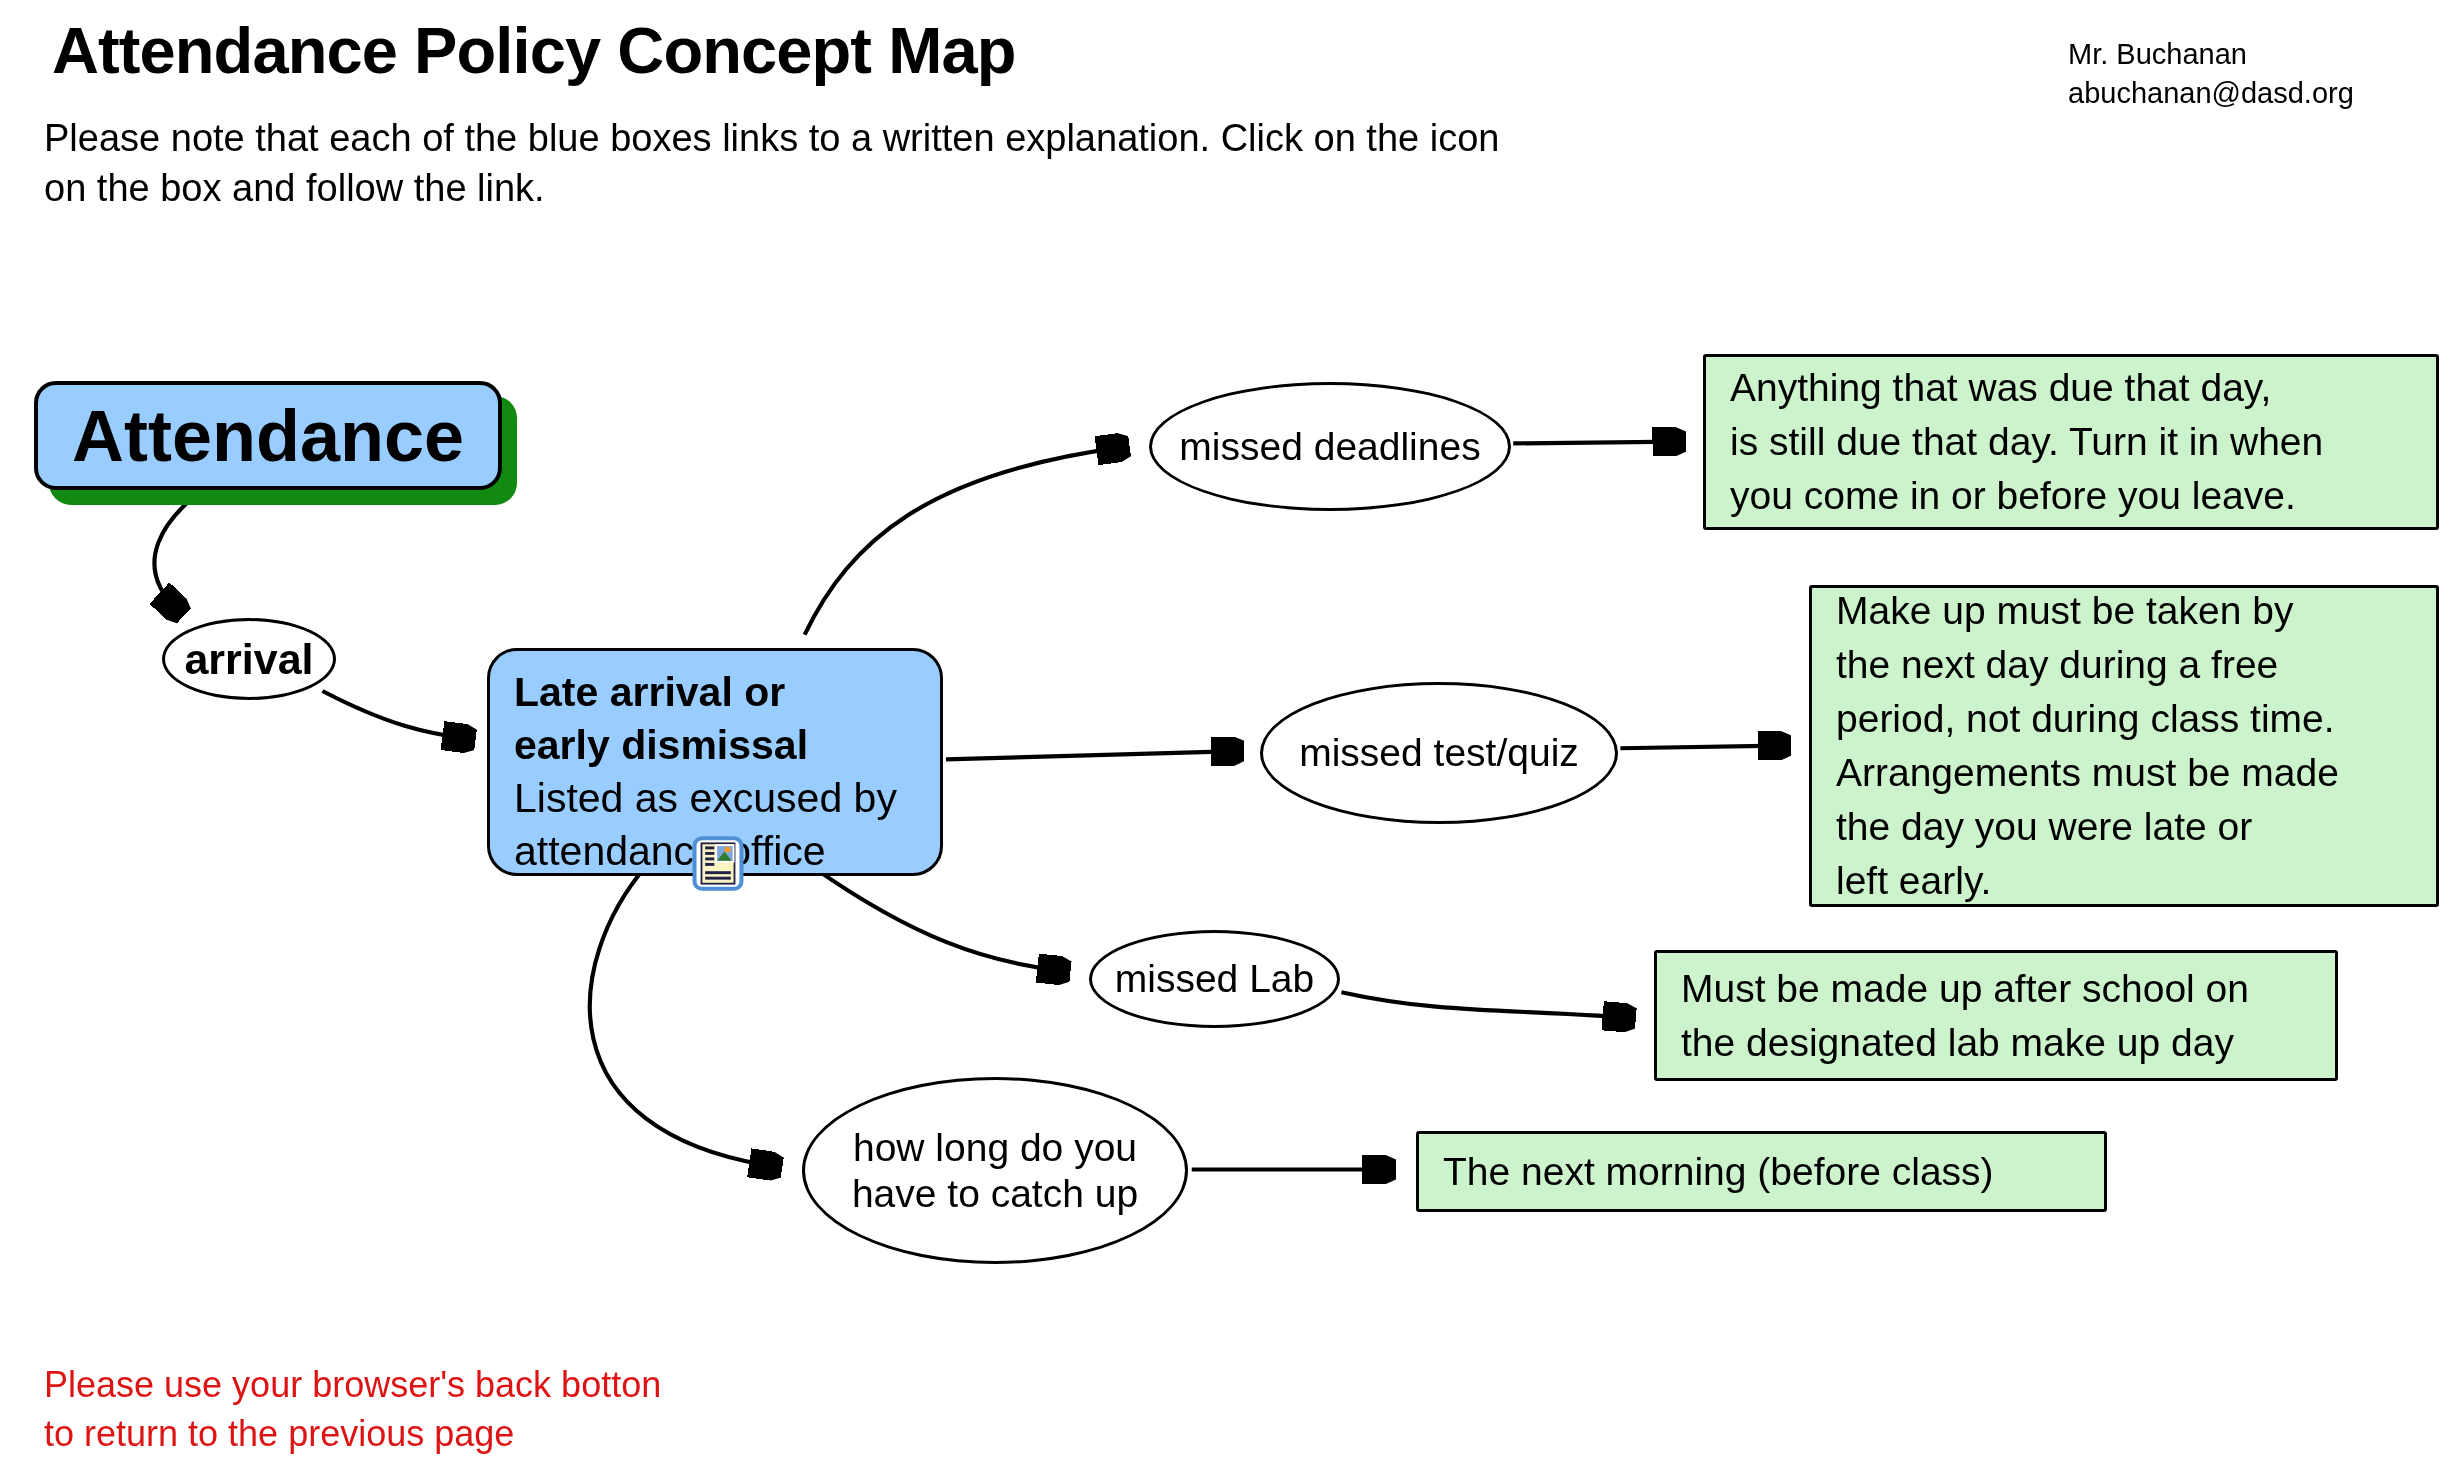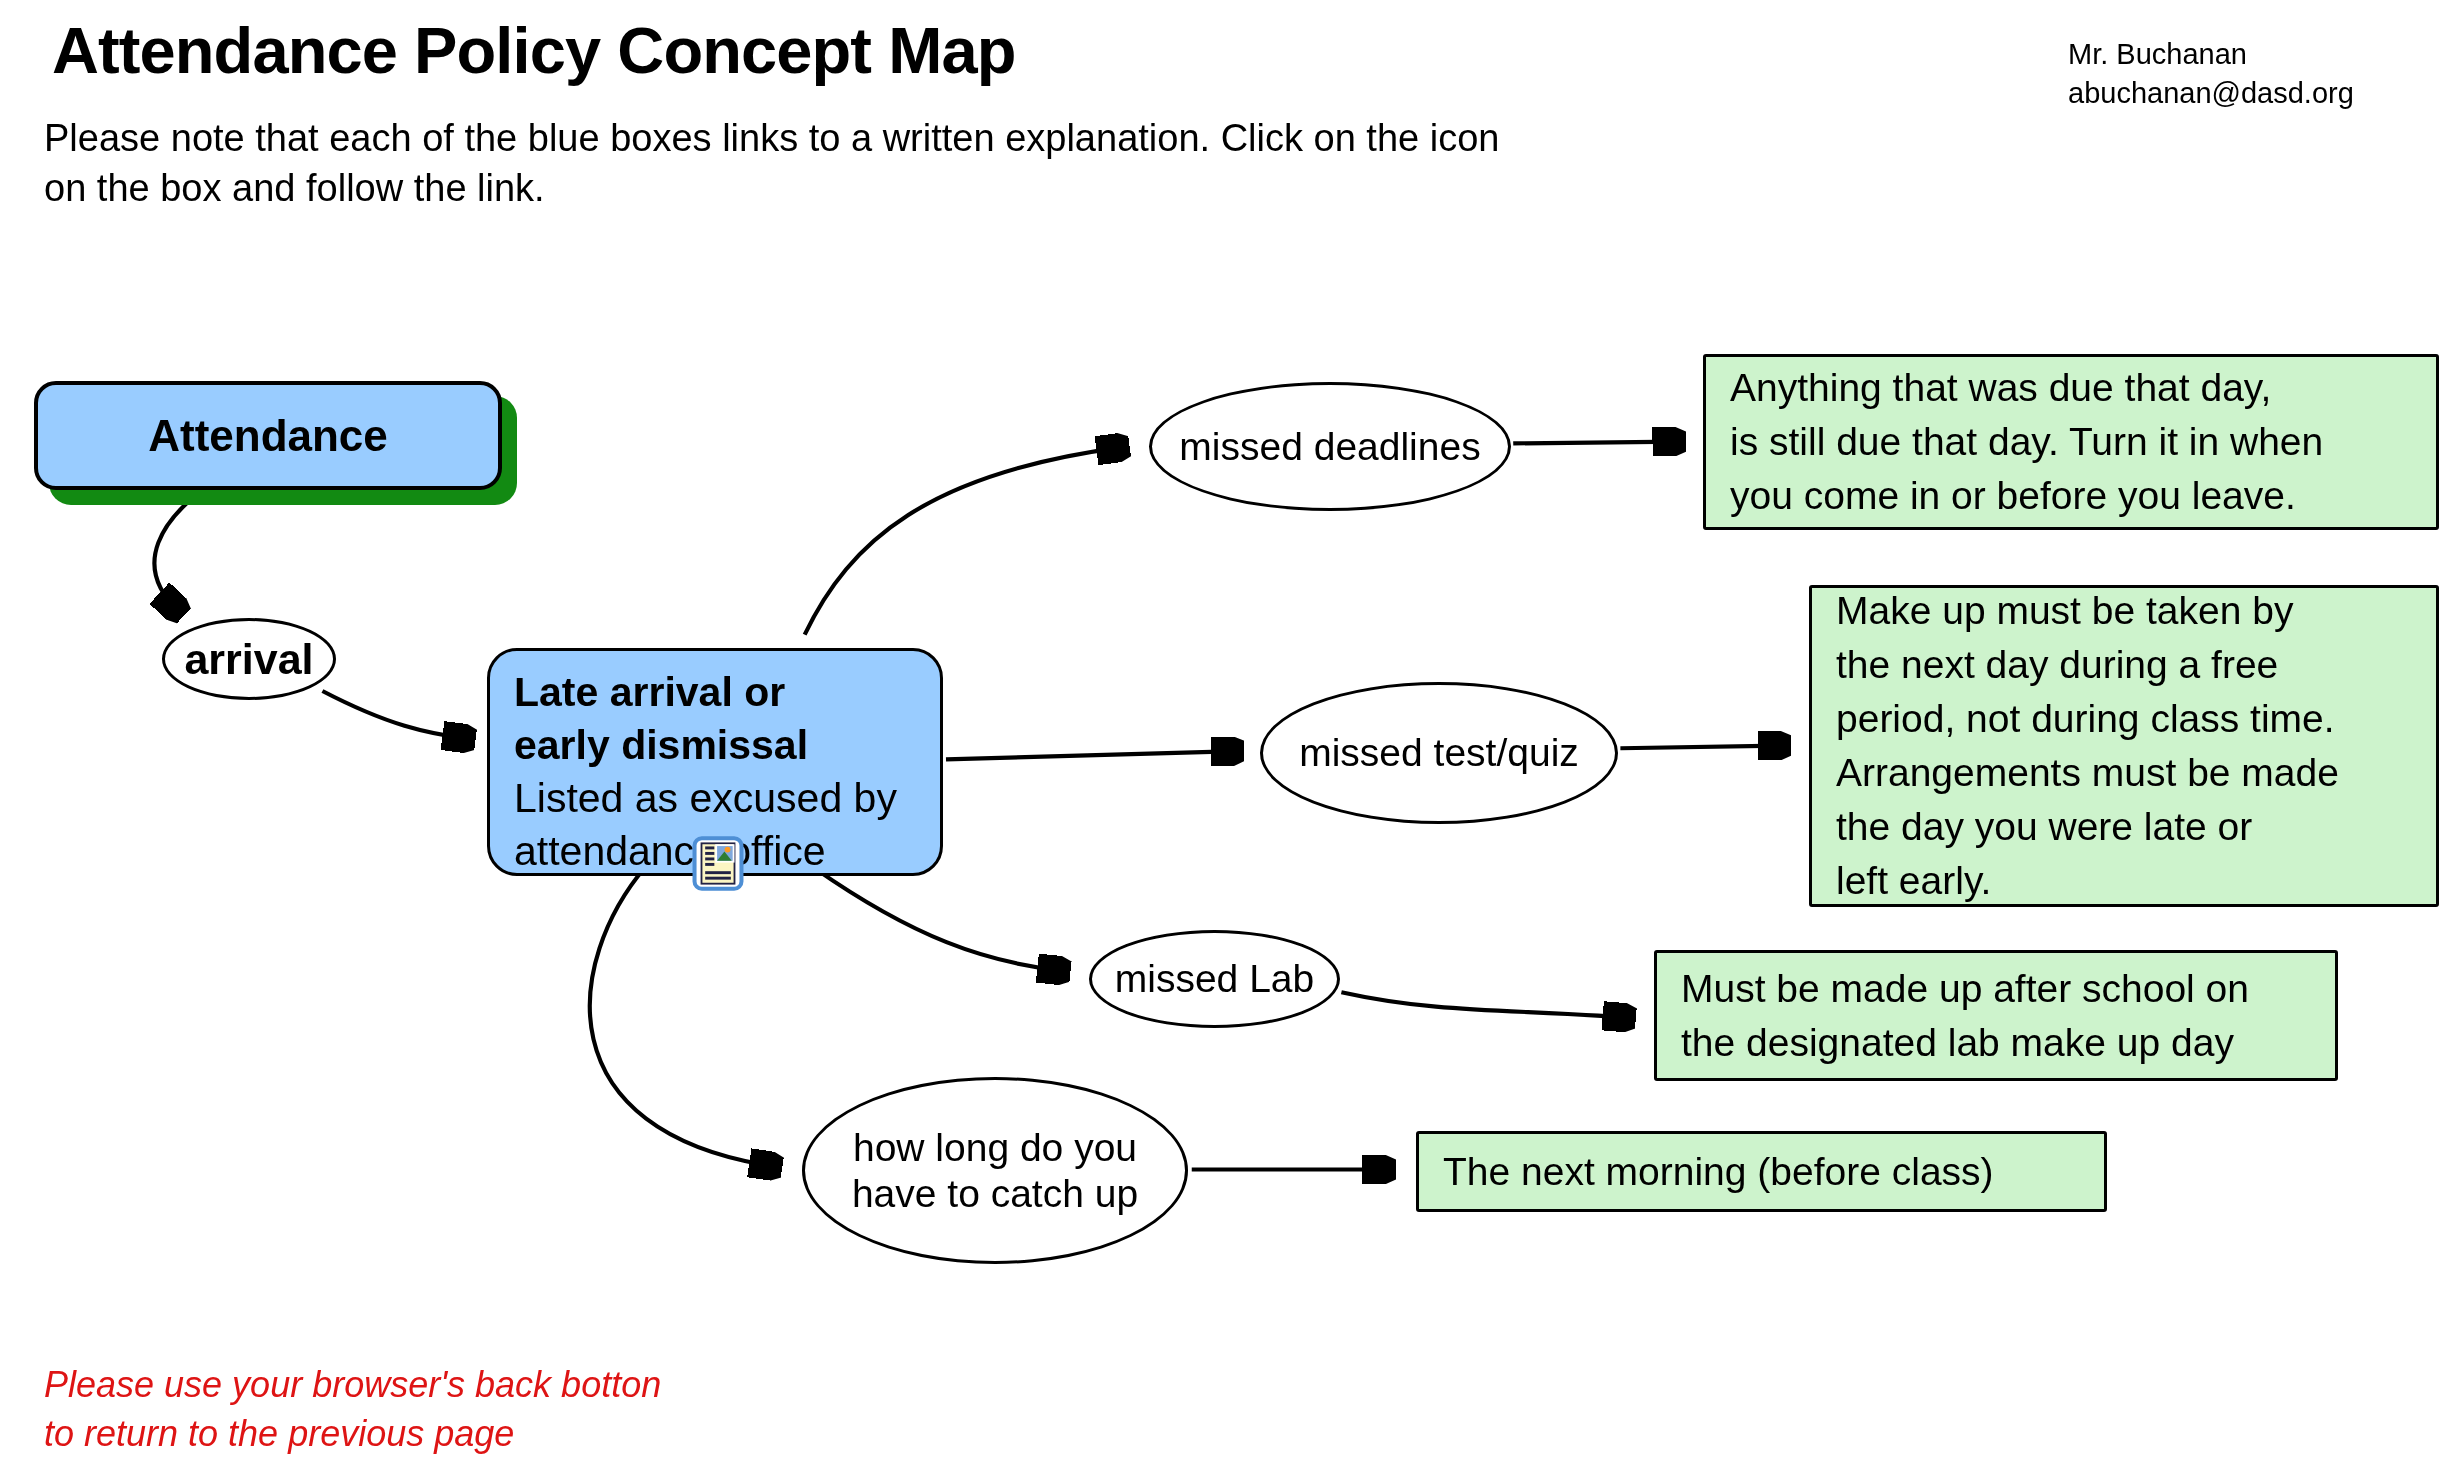--- a/index.html
+++ b/index.html
@@ -23,21 +23,21 @@
   
   .blue-node{
     background:var(--node-blue,#99CCFF);
     border:4.6px solid #000;
     box-sizing:border-box;
   }
   #attendance-node{
     left:34px;top:381px;width:468px;height:109px;border-radius:22px;
     box-shadow:15px 15px 0 0 var(--shadow-green,#128A12);
     display:flex;align-items:center;justify-content:center;
-    font-size:44px;font-weight:bold;
+    font-size:72px;font-weight:bold;
   }
   #late-node{
     left:487px;top:637px;width:456px;height:228px;border-radius:30px;
     padding:15px 9.2px 0 24px;border-width:3.7px;margin-top:11px;
   }
   #late-node .node-title{font-size:41px;font-weight:bold;line-height:53px;}
   #late-node .node-subtitle{font-size:41px;line-height:53px;}
 
   
   .ellipse{
@@ -60,21 +60,20 @@
     padding:5.5px 9.2px 5.5px 24px;
   }
   #exp-deadlines{left:1703px;top:354px;width:736px;height:176px;}
   #exp-testquiz{left:1809px;top:585px;width:630px;height:322px;}
   #exp-lab{left:1654px;top:950px;width:684px;height:131px;}
   #exp-catchup{left:1416px;top:1131px;width:691px;height:81px;}
 
   #footer-note{
     left:44px;top:1360px;font-size:36px;line-height:49px;
     color:var(--note-red,#DE1414);
-    font-style:italic;
   }
 
   #arrow-layer{left:0;top:0;pointer-events:none;}
   #arrow-layer path{stroke:#000;stroke-width:4.5;fill:none;}
 
   
   #doc-link-icon{left:692px;top:836px;width:52px;height:55px;cursor:pointer;}
 </style>
 </head>
 <body>

